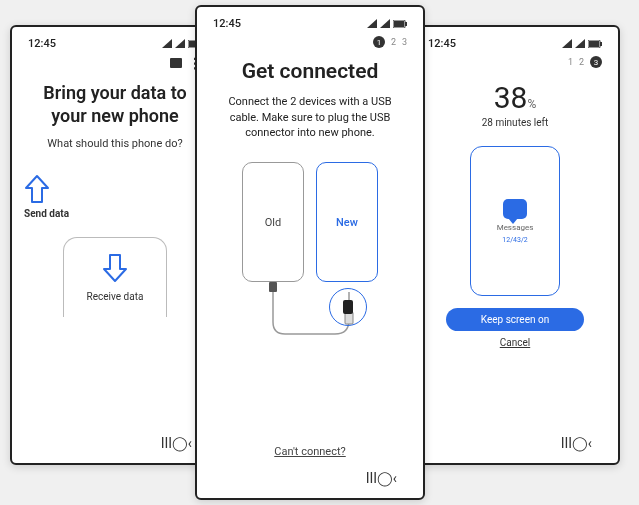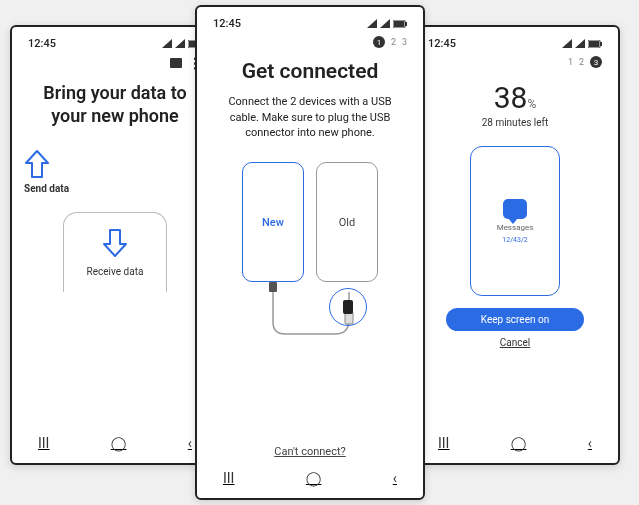--- a/index.html
+++ b/index.html
@@ -205,25 +205,24 @@
   .link-text {
     font-size: 11px;
     text-align: center;
     color: #444;
     text-decoration: underline;
     margin-top: auto;
     margin-bottom: 6px;
   }
   .nav-bar {
     display: flex;
-    justify-content: space-between;
+    justify-content: flex-end;
     align-items: center;
     padding: 6px 14px 2px 14px;
     margin-top: auto;
-    text-decoration: underline;
   }
   .nav-bar span, .nav-bar div { color: #333; font-size: 14px; }
   .progress-wrap {
     text-align: center;
     margin: 8px 0 4px 0;
   }
   .progress-pct {
     font-size: 30px;
     font-weight: 400;
     color: #222;
@@ -310,20 +309,21 @@
       </span>
     </div>
     <div class="small-icons-row">
       <div class="sim-icon"></div>
       <div class="dots-icon">⋮</div>
     </div>
     <h1 class="title">
       <span>Bring your data to</span><br>
       <span>your new phone</span>
     </h1>
+    <div class="subtitle">What should this phone do?</div>
 
     <div class="arrow-section">
       <svg width="26" height="30" class="arrow-up">
         <path d="M13 2 L24 14 L18 14 L18 28 L8 28 L8 14 L2 14 Z" fill="none" stroke="#2b6be4" stroke-width="2" stroke-linejoin="round"></path>
       </svg>
       <div class="arrow-label">Send data</div>
     </div>
 
     <div class="mini-phone-outline">
       <svg width="26" height="30" class="arrow-down">
@@ -363,25 +363,25 @@
     </div>
     <h1 class="title title-lg">Get connected</h1>
     <div class="body-text">Connect the 2 devices with a USB cable. Make sure to plug the USB connector into new phone.</div>
 
     <div class="two-phones">
       <svg class="cable-path">
         <path d="M 64 120 L 64 160 Q 64 172 76 172 L 126 172 Q 140 172 140 158 L 140 130" fill="none" stroke="#999" stroke-width="1.5"></path>
         <rect x="60" y="120" width="8" height="10" fill="#555" rx="1"></rect>
         <rect x="136" y="150" width="8" height="12" fill="#ddd" stroke="#888" rx="1"></rect>
       </svg>
+      <div class="mini-phone mini-old">
+        <span>Old</span>
+      </div>
       <div class="mini-phone mini-new">
         <span>New</span>
-      </div>
-      <div class="mini-phone mini-old">
-        <span>Old</span>
       </div>
       <div class="usb-circle">
         <div class="adapter"></div>
       </div>
     </div>
 
     <div class="spacer"></div>
     <div class="link-text">Can't connect?</div>
 
     <div class="nav-bar">

